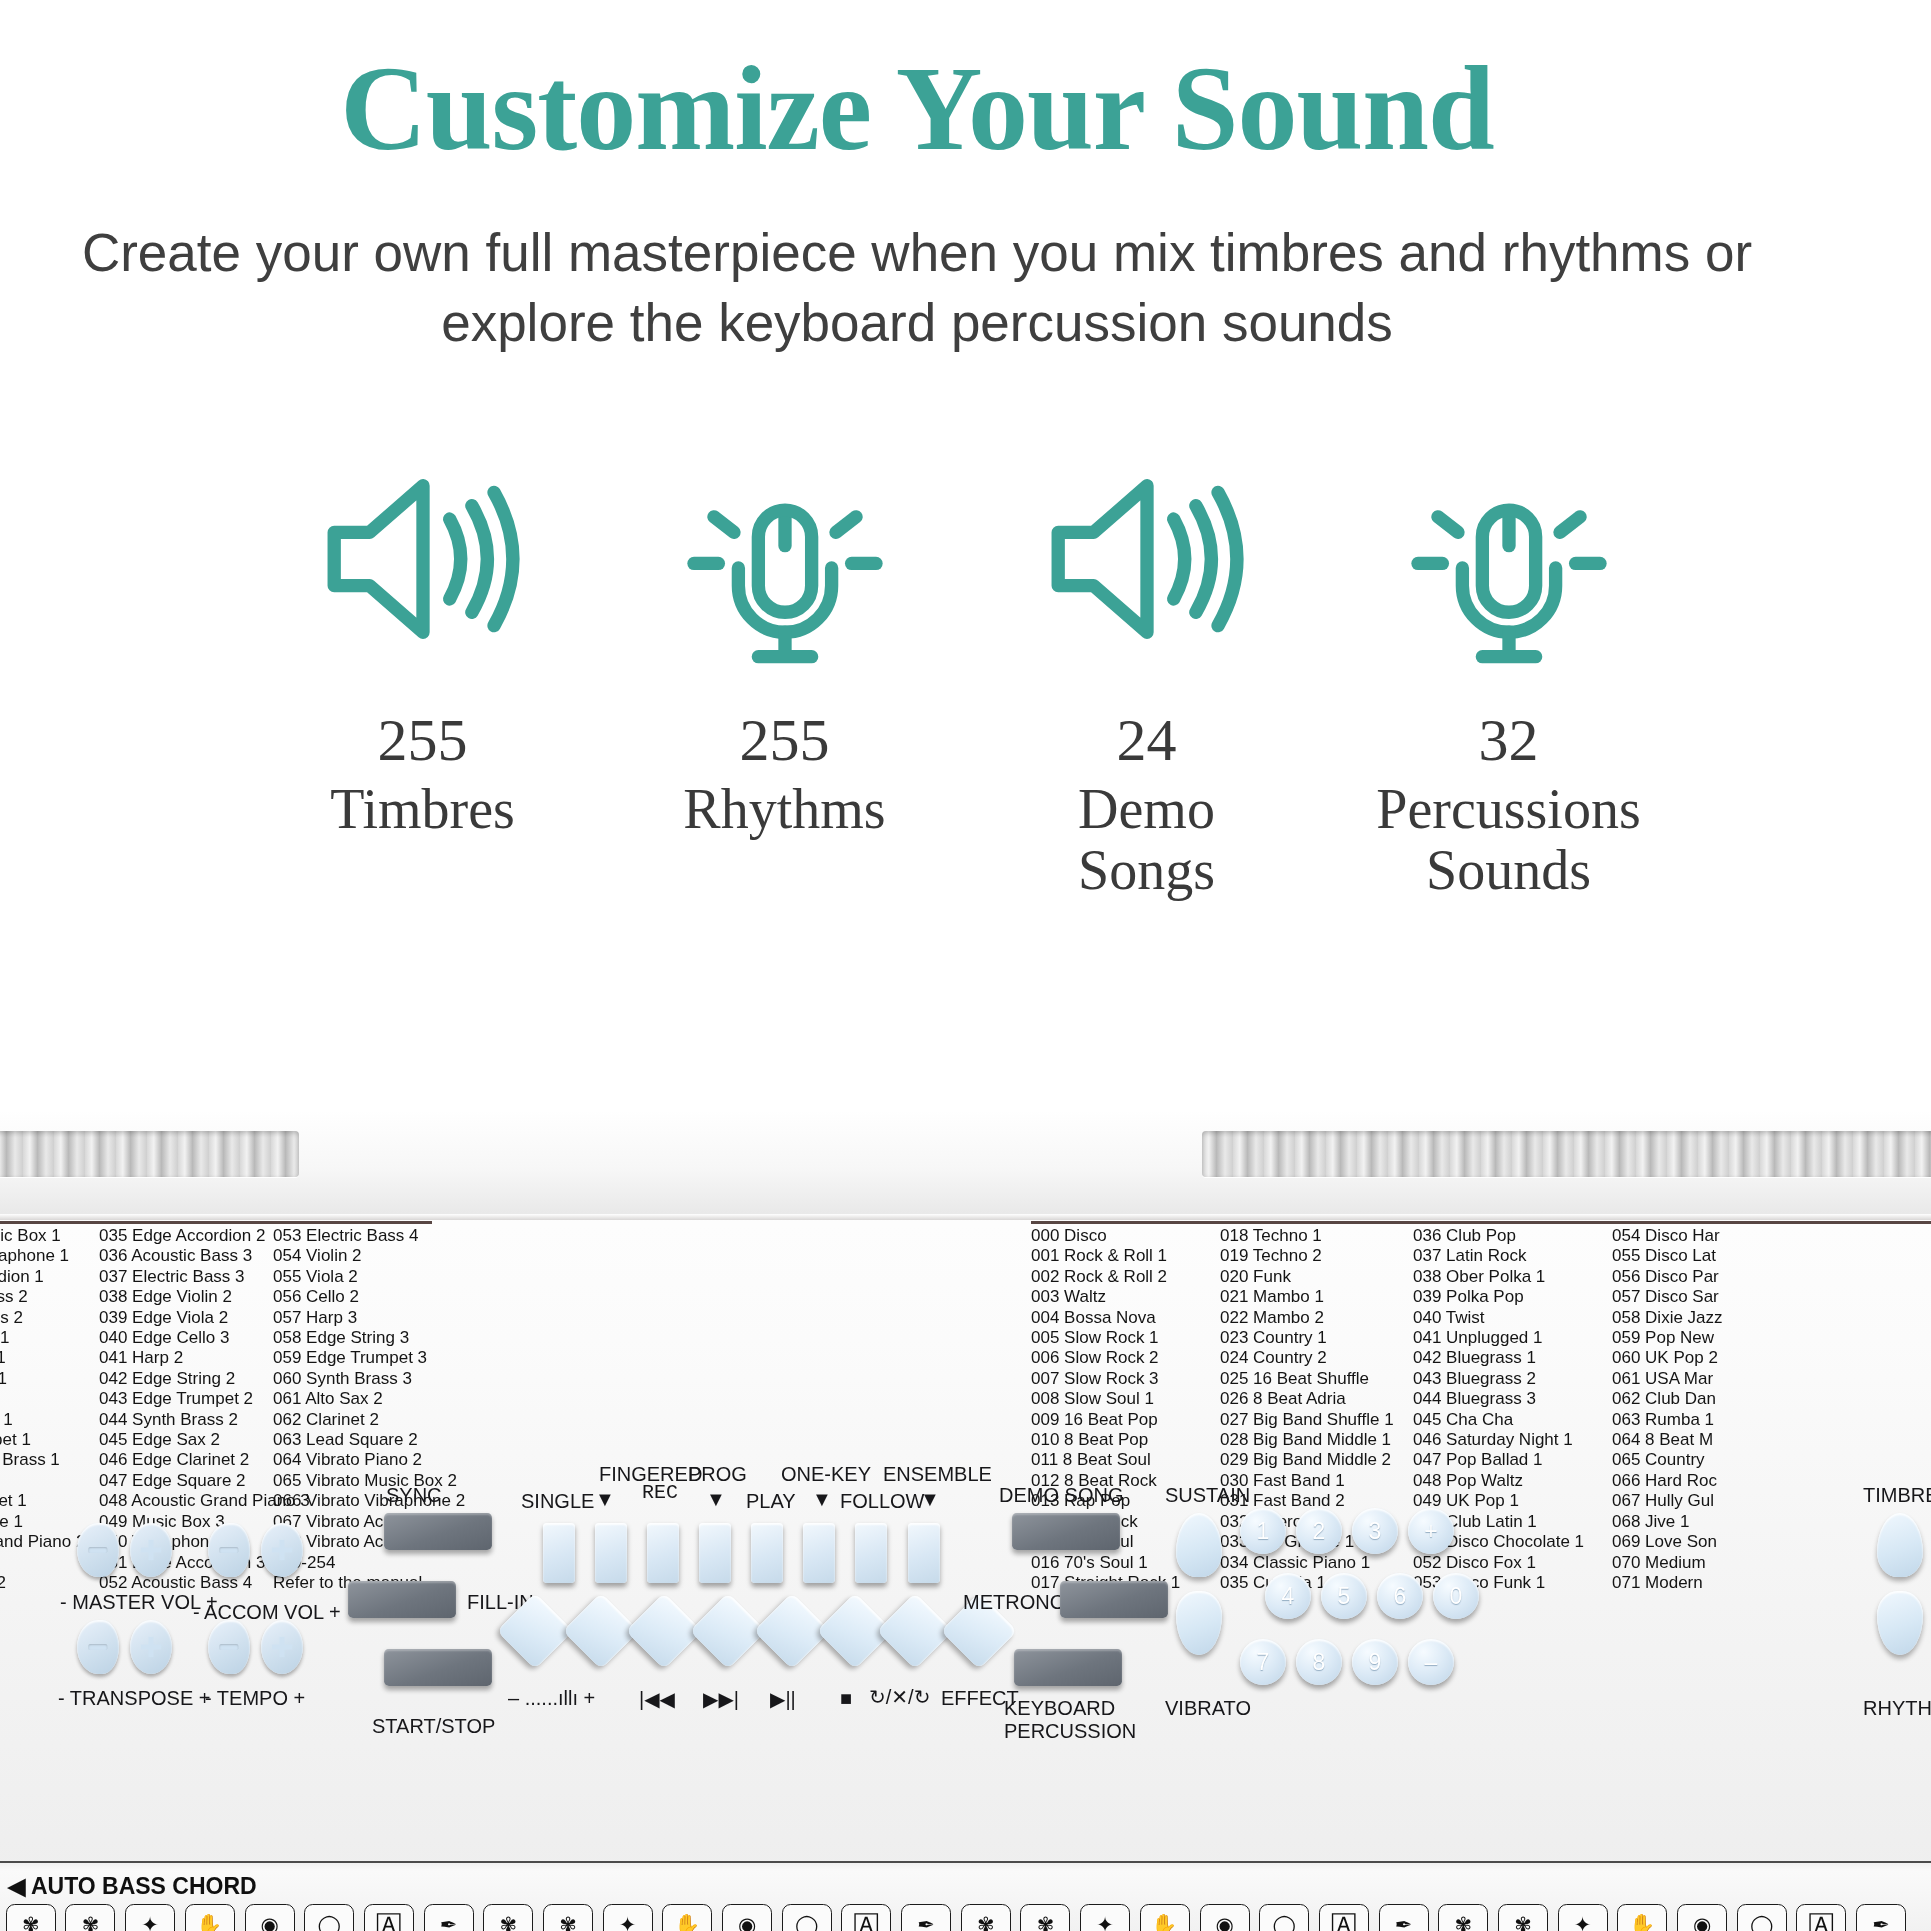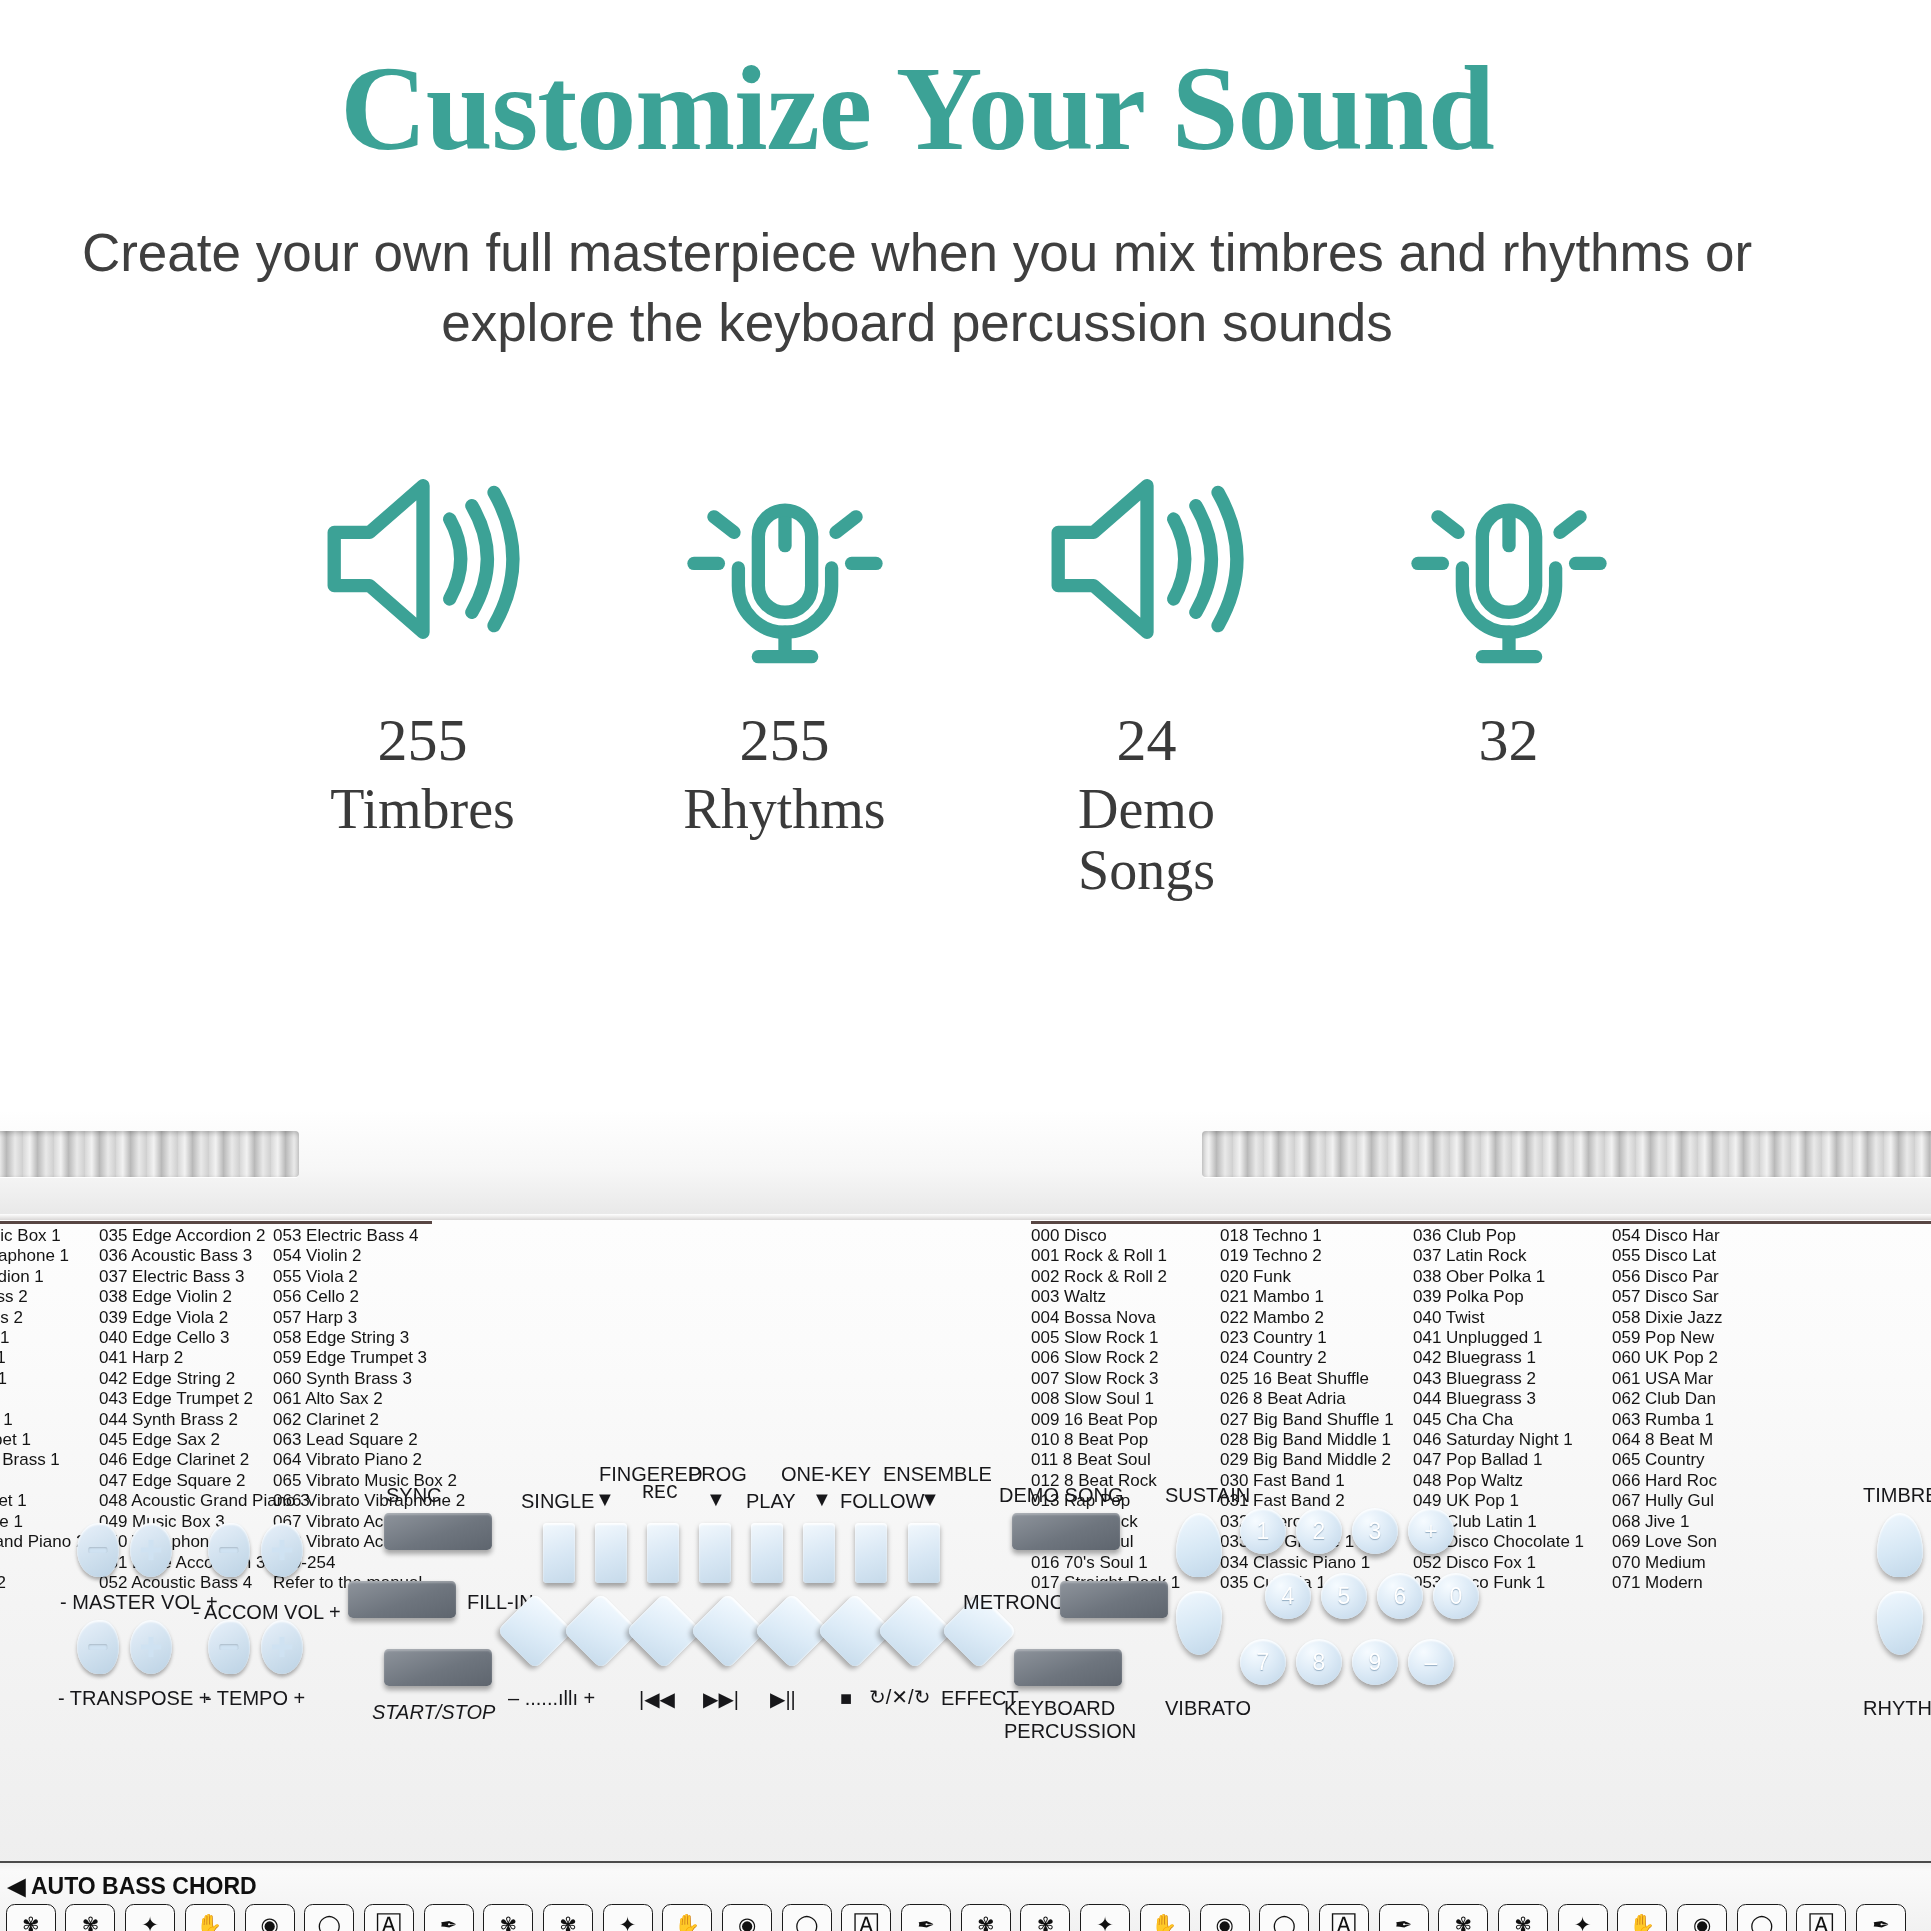--- a/index.html
+++ b/index.html
@@ -291,20 +291,22 @@
           <path d="M73 38 L82 31"></path>
         <path d="M20 52 H9"></path>
           <path d="M80 52 H91"></path>
         <path d="M38 40 V62 a12 12 0 0 0 24 0 V40 a12 12 0 0 0 -24 0 Z"></path>
         <path d="M29 54 V62 a21 21 0 0 0 42 0 V54"></path>
         <path d="M50 83 V92"></path>
         <path d="M38 94 H62"></path>
       </svg>
     </div>
     <div class="feature-num">32</div>
+    <div class="feature-label">Percussions
+Sounds</div>
   </div>
 
 </div>
 
 <div class="keyboard">
 
   <div class="case-top"></div>
   <div class="grille left"></div>
   <div class="grille right"></div>
   <div class="case-lip"></div>
@@ -507,21 +509,21 @@
         <span class="glyph-plus"></span>
       </div>
     <div class="lbl" style="left:58px;  top:220px;">- TRANSPOSE +</div>
     <div class="lbl" style="left:205px; top:220px;">- TEMPO +</div>
 
     <div class="lbl" style="left:386px; top:17.4px;">SYNC</div>
     <div class="darkbtn" style="left:384px; top:46px;"></div>
     <div class="darkbtn" style="left:348px; top:114px;"></div>
     <div class="lbl" style="left:467px; top:124px;">FILL-IN</div>
     <div class="darkbtn" style="left:384px; top:182px;"></div>
-    <div class="lbl" style="left:372px; top:234px;font-style:italic;">START/STOP</div>
+    <div class="lbl" style="left:372px; top:248px;">START/STOP</div>
 
     <div class="lbl" style="left:563px; top:-3.9px;margin-left:36px;">FINGERED</div>
     <div class="lbl" style="left:688px; top:-3.9px;">PROG</div>
     <div class="lbl" style="left:781px; top:-3.9px;">ONE-KEY</div>
     <div class="lbl" style="left:883px; top:-3.9px;">ENSEMBLE</div>
 
     <div class="lbl" style="left:521px; top:23px;">SINGLE</div>
     <div class="lbl" style="left:595px; top:21px;">▼</div>
     <div class="lbl" style="left:642px; top:14px;font-family:Liberation Mono, monospace;">REC</div>
     <div class="lbl" style="left:706px; top:21px;">▼</div>

